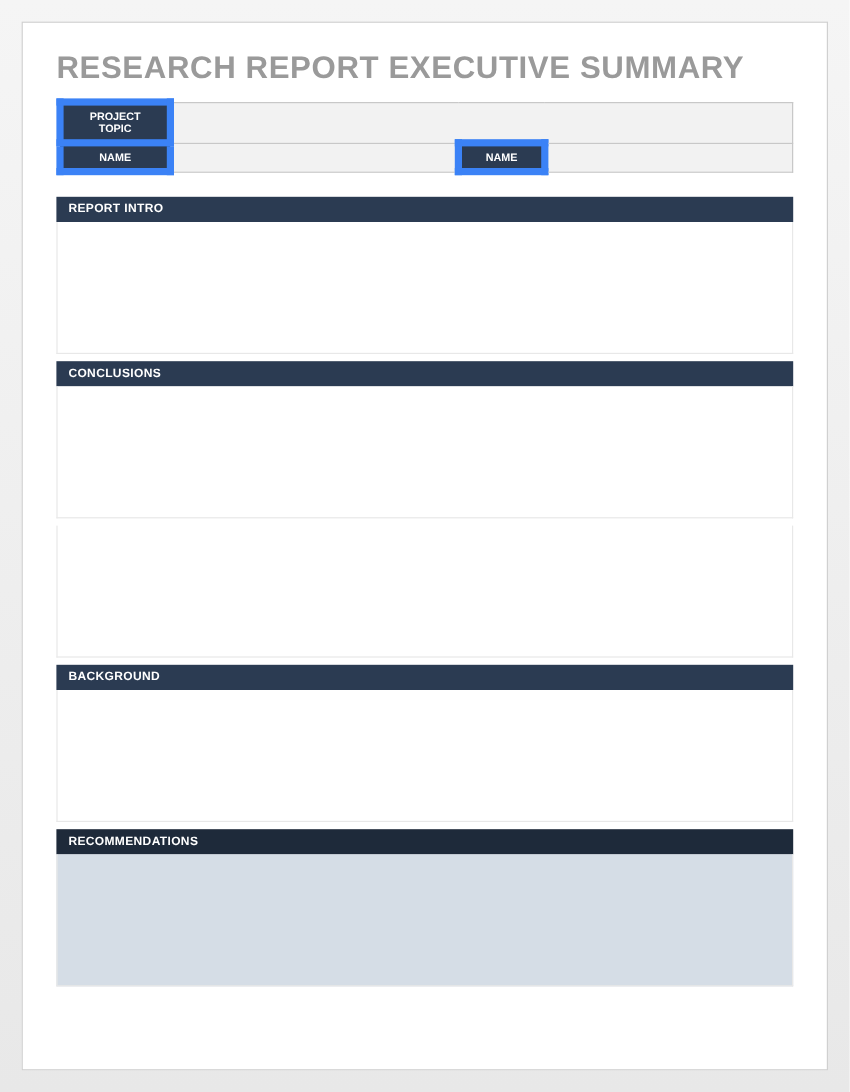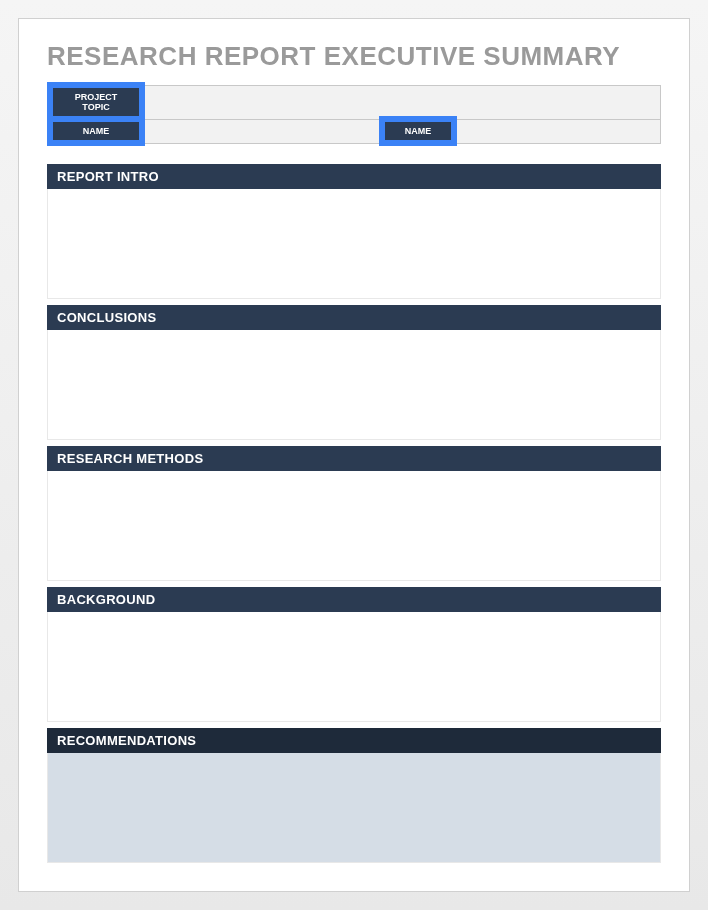--- a/index.html
+++ b/index.html
@@ -57,21 +57,21 @@
     }
     .meta-value-wide {
       
     }
     .section {
       margin-bottom: 6px;
     }
     .section-header {
       background: #2b3b52;
       color: #ffffff;
-      font-size: 13px;
+      font-size: 10px;
       font-weight: bold;
       padding: 5px 10px;
       letter-spacing: 0.3px;
     }
     .section-header-dark {
       background: #1e2a3a;
     }
     .section-body {
       background: #ffffff;
       border-left: 1px solid #e8e8e8;
@@ -138,21 +138,20 @@
   </div>
 
   <div class="section">
     <div class="section-header">CONCLUSIONS</div>
     <div class="section-body">
       <textarea class="section-input" style=""></textarea>
     </div>
   </div>
 
   <div class="section">
-    <div class="section-header">RESEARCH METHODS</div>
     <div class="section-body">
       <textarea class="section-input" style=""></textarea>
     </div>
   </div>
 
   <div class="section">
     <div class="section-header">BACKGROUND</div>
     <div class="section-body">
       <textarea class="section-input" style=""></textarea>
     </div>

